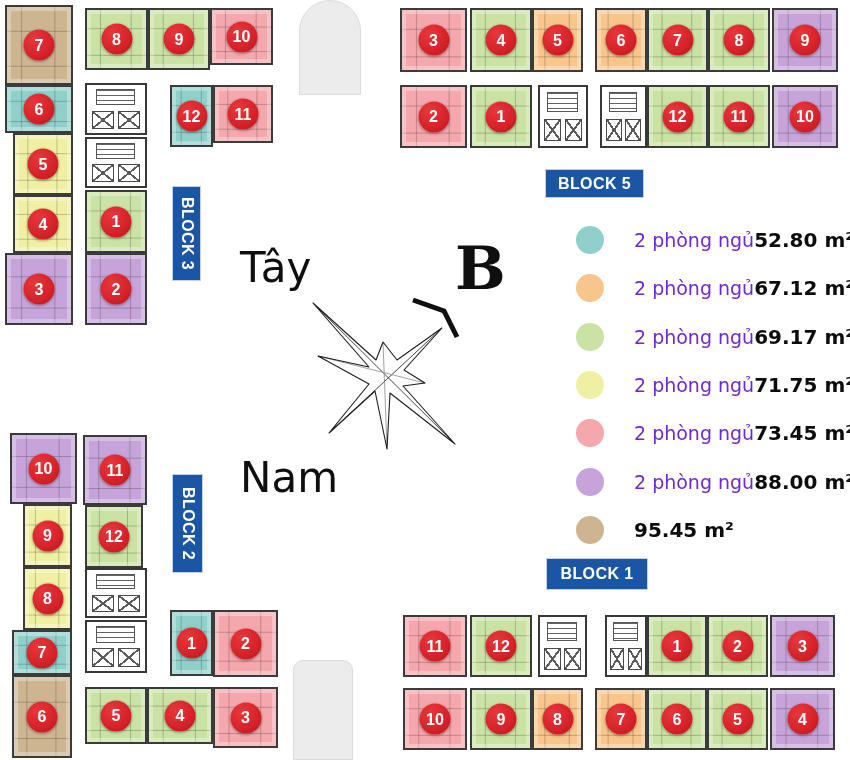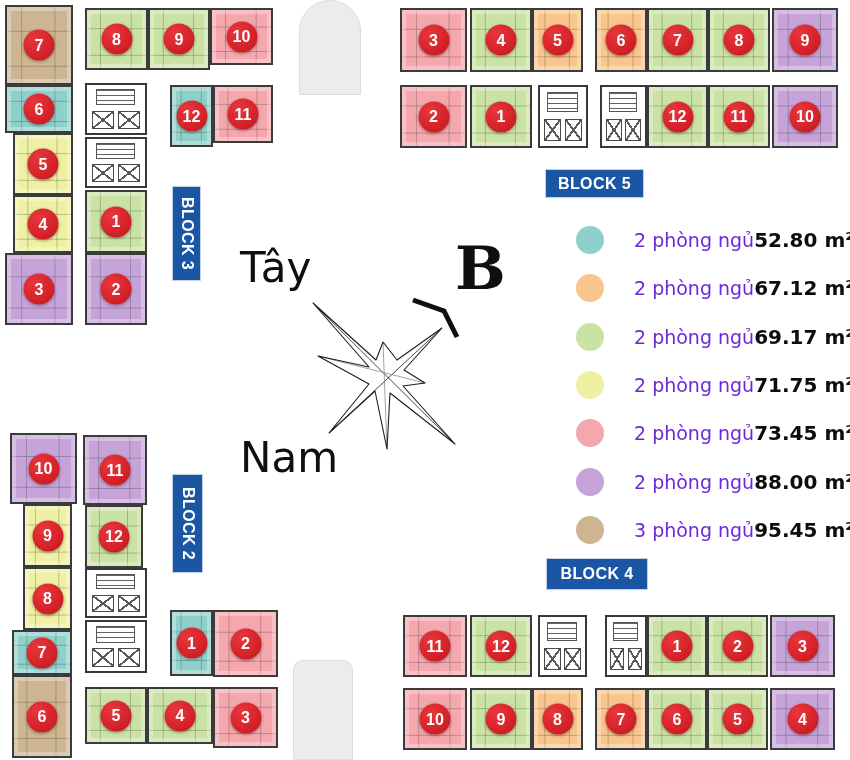--- a/index.html
+++ b/index.html
@@ -244,26 +244,26 @@
       <div class="core" style="left: 538px; top: 615px; width: 49px; height: 62px;">
         <div class="stairs"></div>
         <div class="elev e1"></div>
         <div class="elev e2"></div>
       </div>
       <div class="core" style="left: 605px; top: 615px; width: 42px; height: 62px;">
         <div class="stairs"></div>
         <div class="elev e1"></div>
         <div class="elev e2"></div>
       </div>
-      <div class="block-label" style="left: 547px; top: 559px; width: 100px; height: 30px; background: rgb(27, 86, 165);">BLOCK 4</div>
+      <div class="block-label" style="left: 547px; top: 559px; width: 100px; height: 30px; background: rgb(27, 86, 165);">BLOCK 1</div>
     </div>
 
   <div class="dir" style="left:240px;top:247px;">Tây</div>
   <div class="dir north-b" style="left:455px;top:238px;">B</div>
-  <div class="dir" style="left:240px;top:437px;">Nam</div>
+  <div class="dir" style="left:240px;top:457px;">Nam</div>
 
   <svg id="rose" width="160" height="165" viewBox="305 288 160 165">
     <line x1="313" y1="303" x2="455" y2="444" stroke="#333" stroke-width="0.9"></line>
     <line x1="442" y1="328" x2="329" y2="433" stroke="#333" stroke-width="0.9"></line>
     <line x1="383" y1="342" x2="387" y2="449" stroke="#8a8a8a" stroke-width="0.8"></line>
     <line x1="318" y1="356" x2="425" y2="383" stroke="#8a8a8a" stroke-width="0.8"></line>
     <polygon points="383,342 397,360 442,328 404,370 425,383 403,386 455,444 390,393 387,449 375,391 329,433 369,384 318,356 369,367 313,303 376,360" fill="none" stroke="#1d1d1d" stroke-width="1.1" stroke-linejoin="round"></polygon>
     <path d="M413,300 L444,311 L457,337" fill="none" stroke="#101010" stroke-width="5"></path>
   </svg>
 
@@ -293,18 +293,17 @@
         <div class="legend-label">2 phòng ngủ</div>
         <div class="legend-value">73.45 m²</div>
       </div>
       <div class="legend-row">
         <div class="swatch" style="background: rgb(198, 163, 216);"></div>
         <div class="legend-label">2 phòng ngủ</div>
         <div class="legend-value">88.00 m²</div>
       </div>
       <div class="legend-row">
         <div class="swatch" style="background: rgb(205, 181, 146);"></div>
-        <div class="legend-label">3 phòng ngủ</div>
         <div class="legend-value">95.45 m²</div>
       </div>
     </div>
 
 </div>
 
 </body></html>

